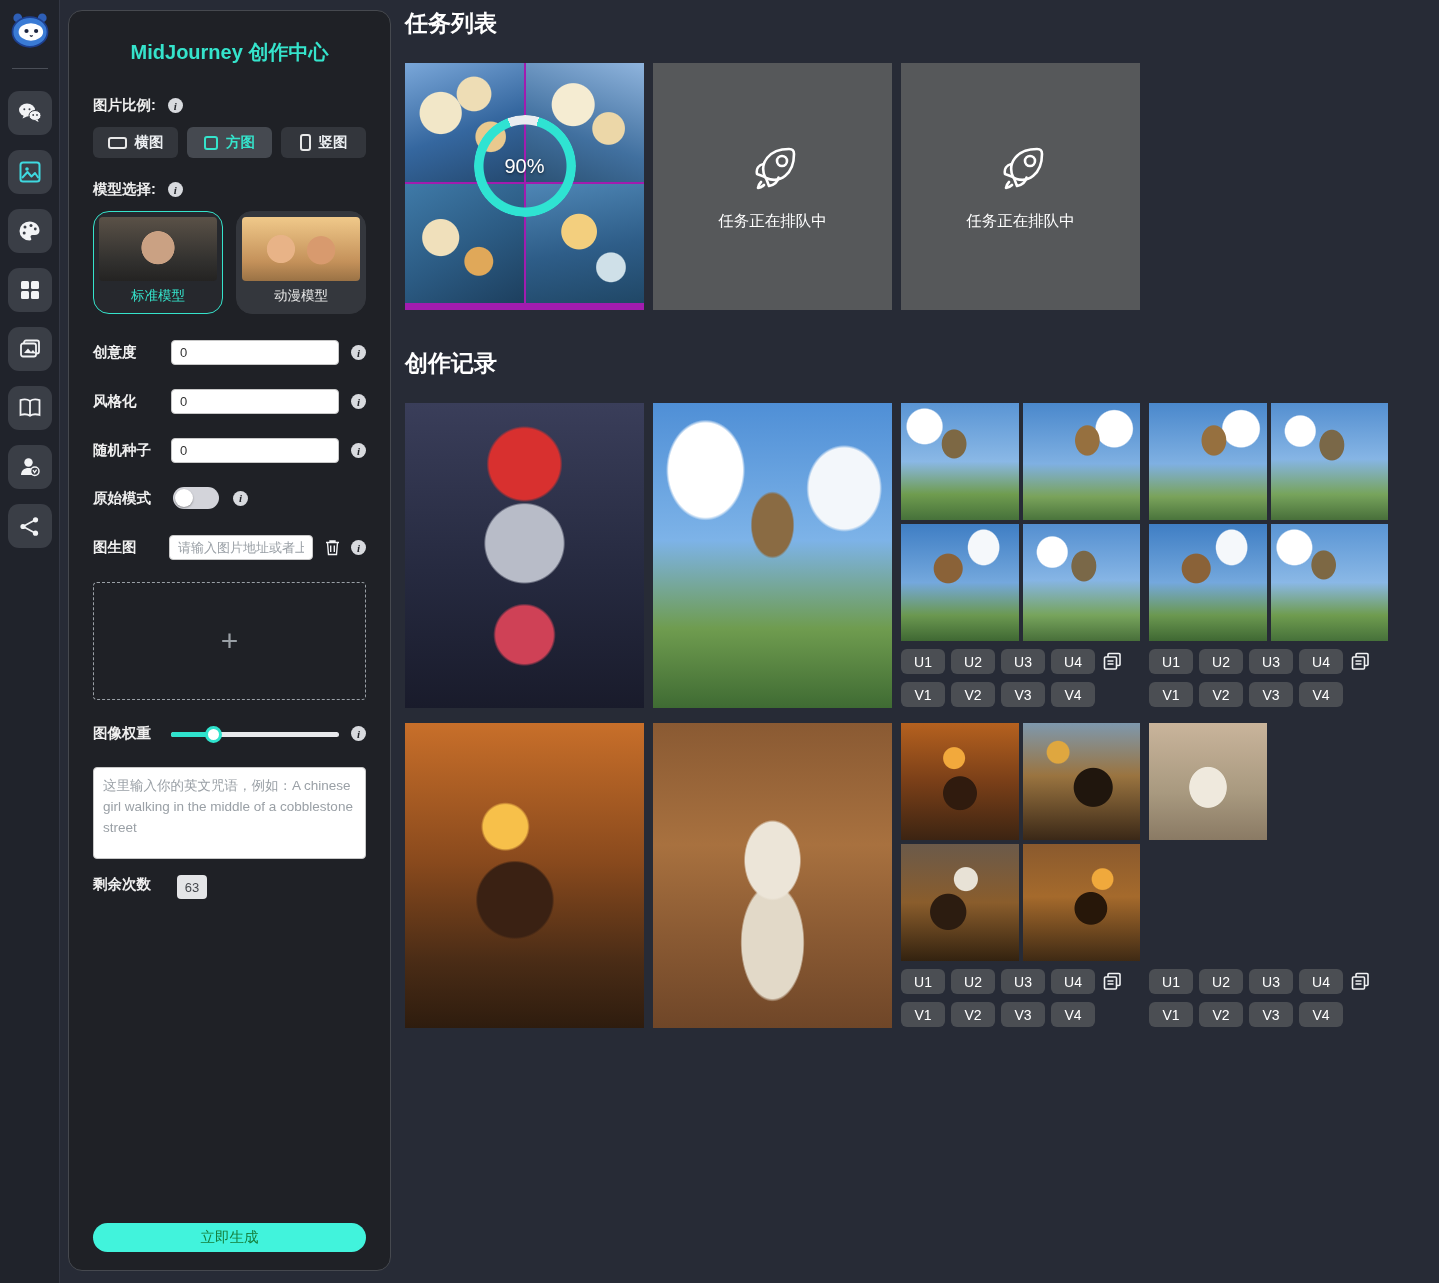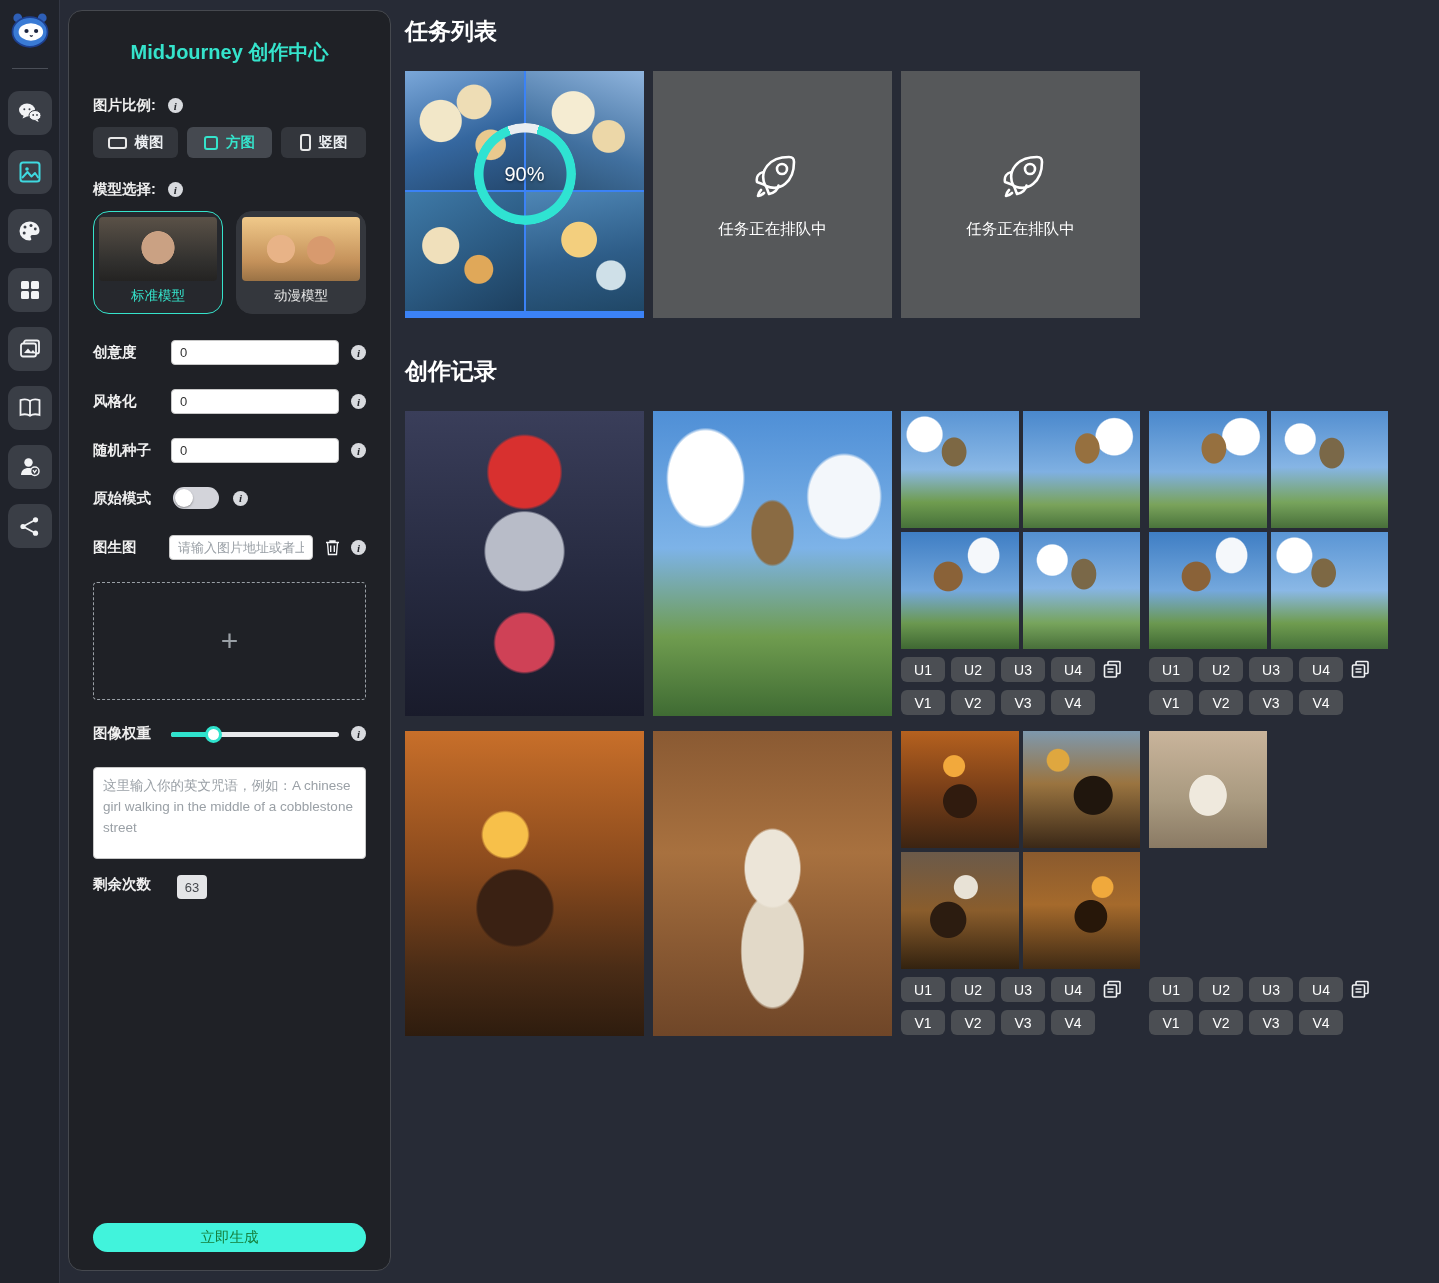--- a/index.html
+++ b/index.html
@@ -82,25 +82,25 @@
   .prompt-box::placeholder { color:#9aa0a6; }
 
   .remain-row { display:flex; align-items:flex-start; gap:26px; }
   .remain-badge { min-width:30px; height:23px; background:#e4e5e7; border-radius:4px; color:#44474c; font-size:13px;
                   display:inline-flex; align-items:center; justify-content:center; padding:12px 6px; }
   .panel-spacer { flex:1; }
   .generate-btn { height:29px; border:none; border-radius:15px; background:#41f3dc; color:#15803d; font-size:14.5px;
                   cursor:pointer; width:100%; font-family:"Liberation Sans", sans-serif; }
 
   
-  .main { flex:1; padding:16px 0 0 14px; position:relative; }
+  .main { flex:1; padding:8px 0 0 14px; position:relative; }
   .sec-title { color:#ffffff; font-size:23px; font-weight:bold; margin-bottom:24px; }
 
   .task-row { display:flex; gap:9px; margin-bottom:38px; }
-  .task-card { width:239px; height:247px; background:#3b82f6; position:relative; overflow:hidden; }
+  .task-card { width:239px; height:247px; background:#a21caf; position:relative; overflow:hidden; }
   .task-card.queued { background:#56585a; display:flex; flex-direction:column; align-items:center; justify-content:center; gap:14px; }
   .queue-label { color:#ffffff; font-size:15.5px; }
   .quad { display:grid; grid-template-columns:1fr 1fr; grid-template-rows:1fr 1fr; gap:2px; height:240px; }
   .quad > div { width:100%; height:100%; }
   .ring { position:absolute; left:50%; top:103px; transform:translate(-50%,-50%); width:102px; height:102px; border-radius:50%;
           background:conic-gradient(from -20deg, #e9edf0 0 10%, #2fe3d2 10% 100%);
           -webkit-mask:radial-gradient(farthest-side, transparent calc(100% - 10px), #000 calc(100% - 9px));
           mask:radial-gradient(farthest-side, transparent calc(100% - 10px), #000 calc(100% - 9px)); }
   .ring-label { position:absolute; left:50%; top:103px; transform:translate(-50%,-50%); color:#fff; font-size:20px;
                 text-shadow:0 1px 3px rgba(0,0,0,.6); }

